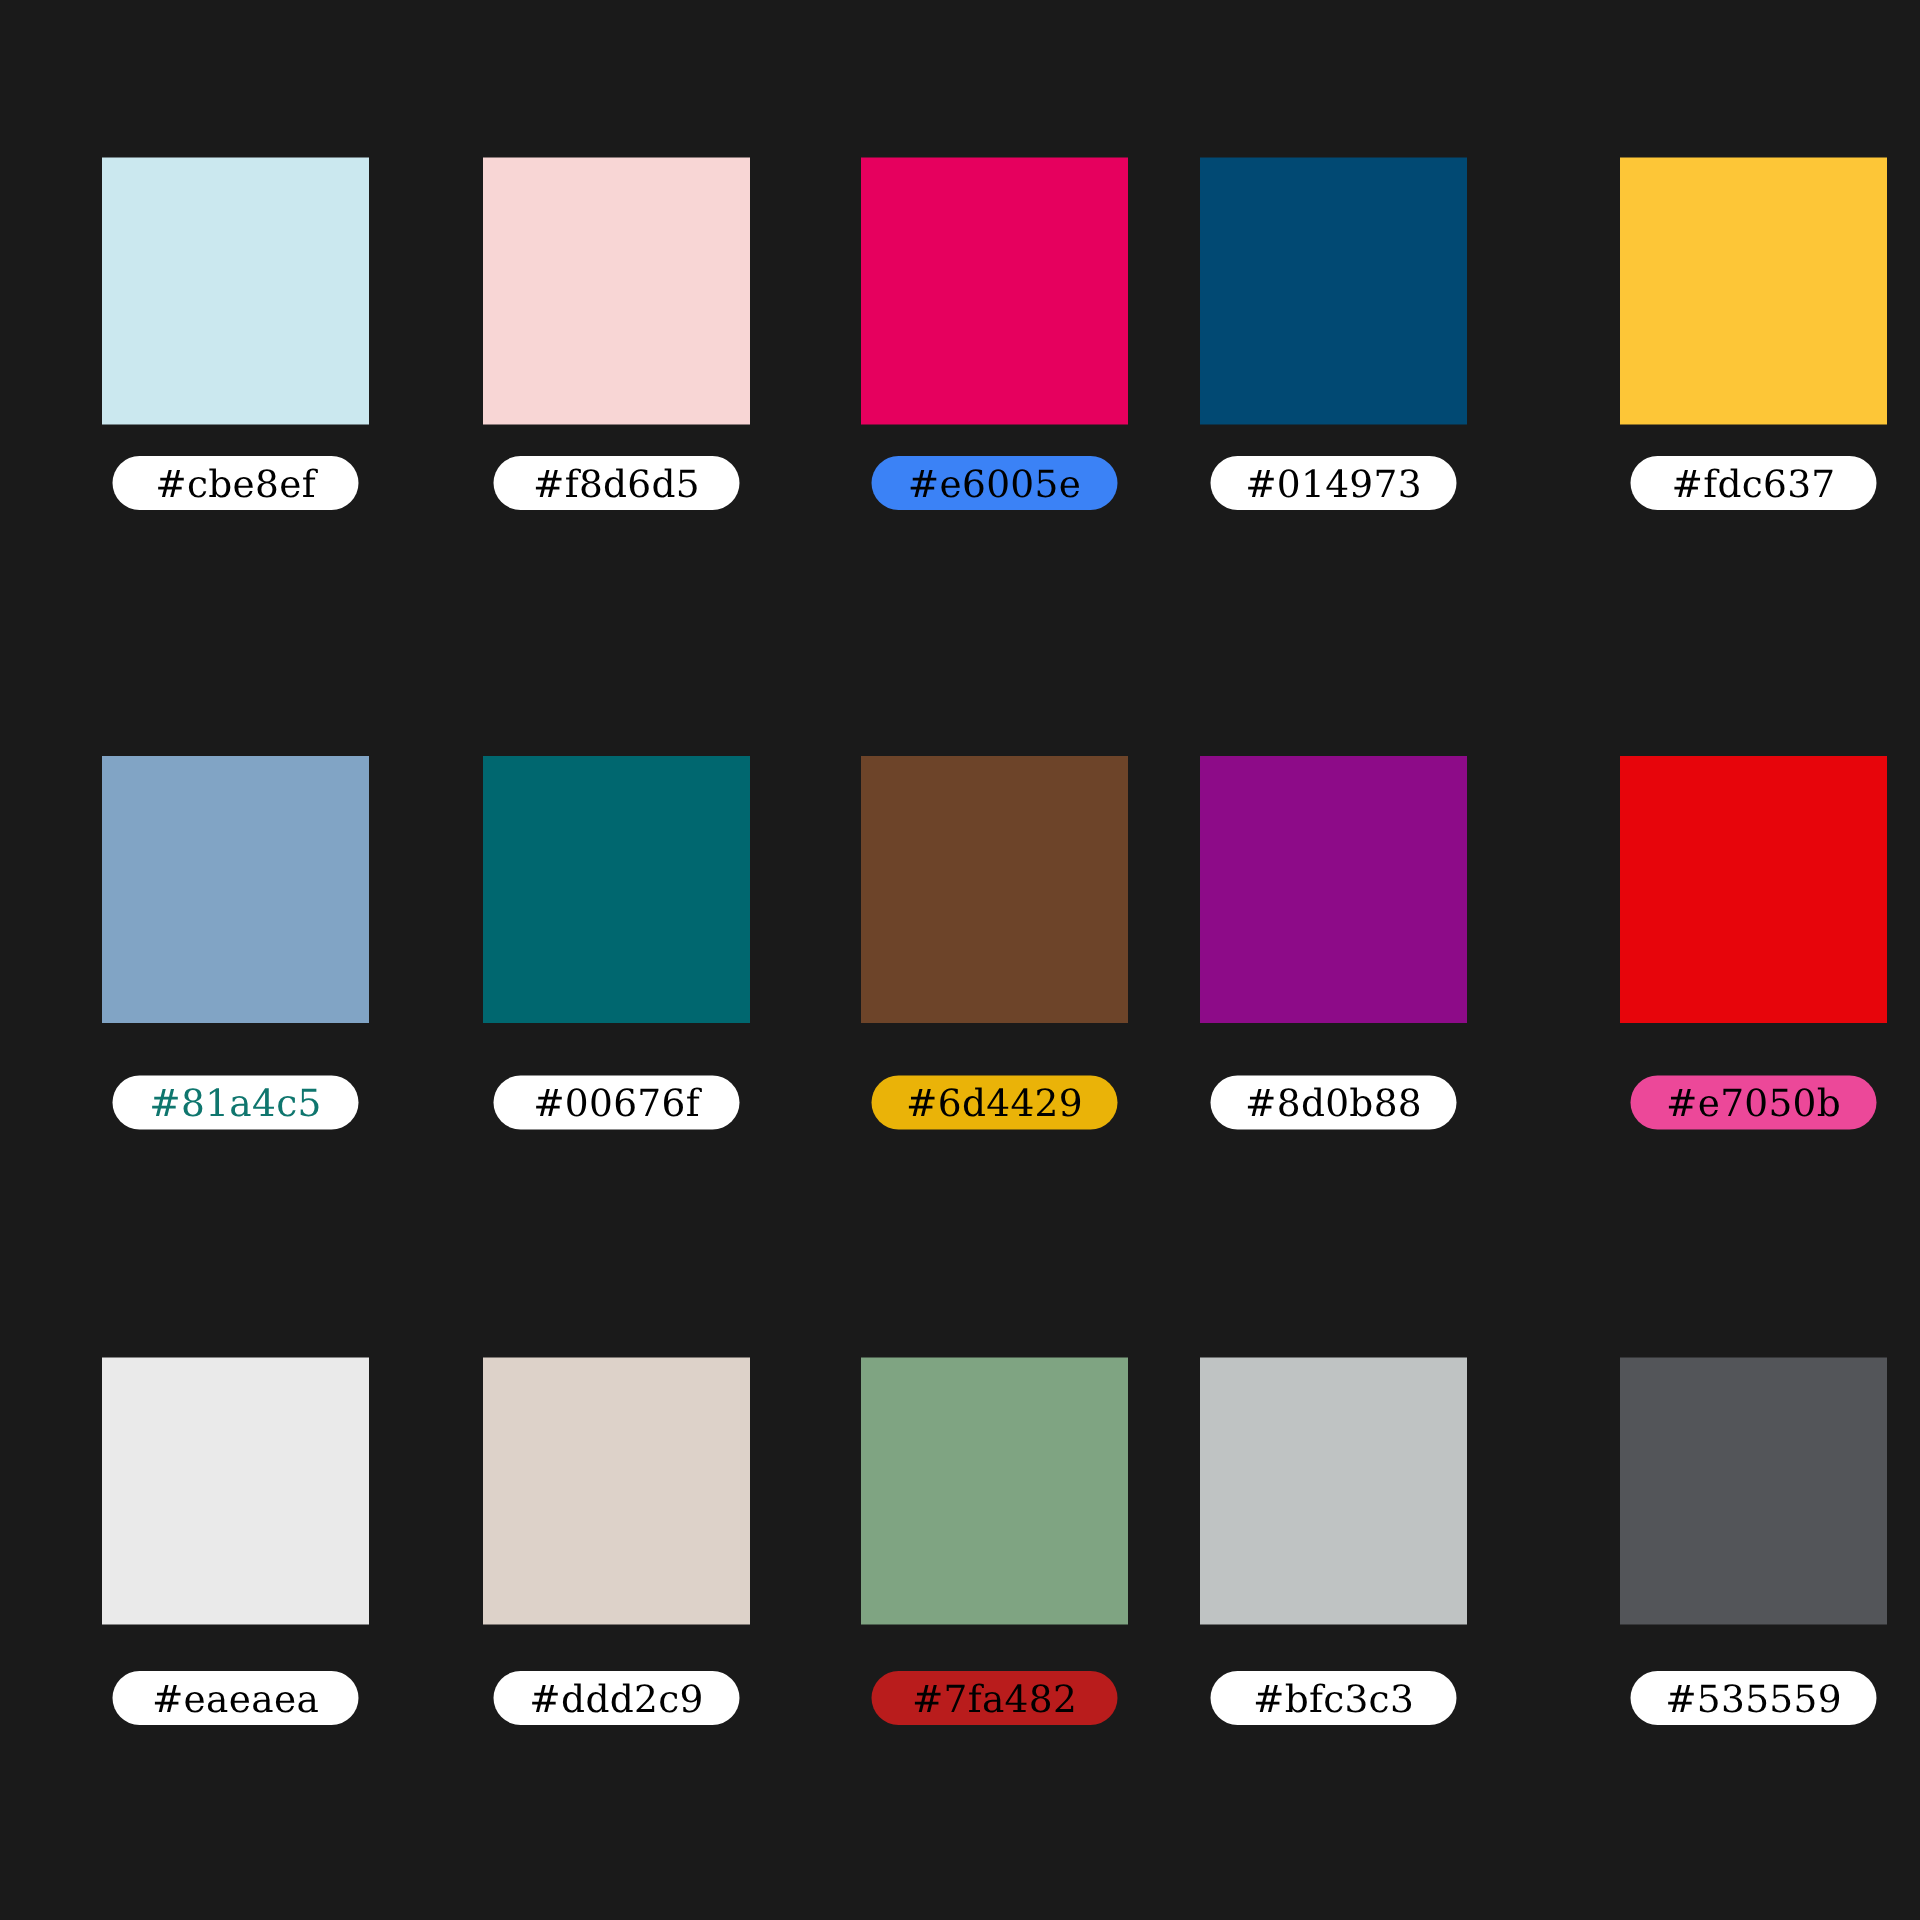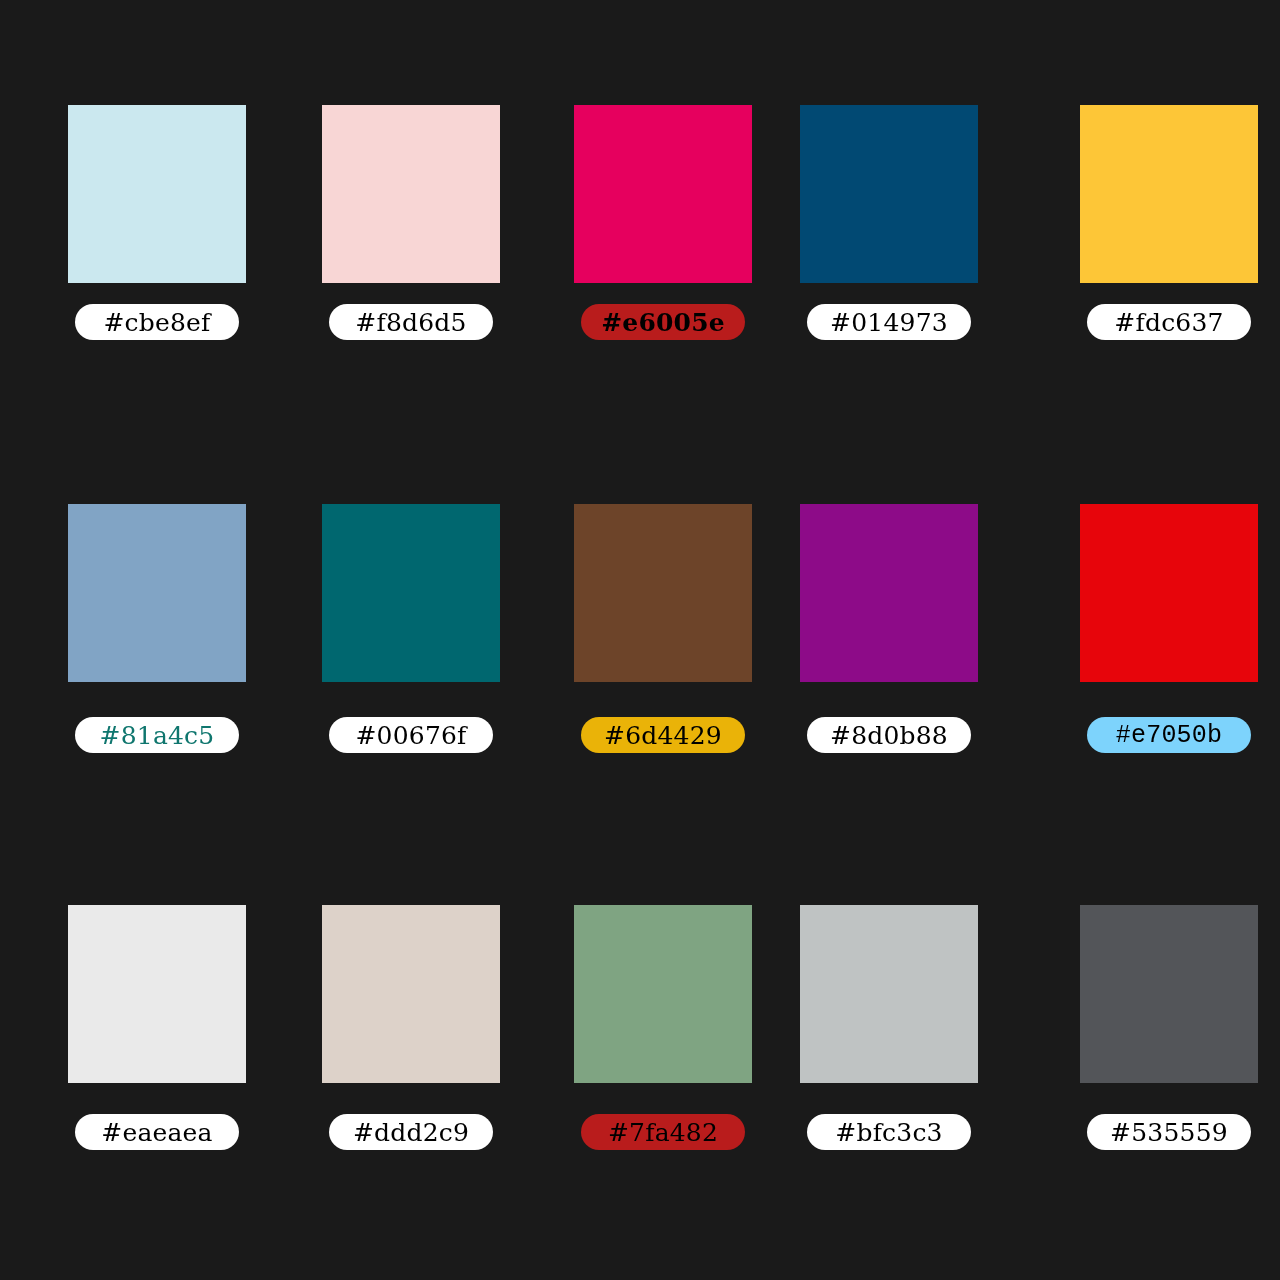--- a/index.html
+++ b/index.html
@@ -92,21 +92,21 @@
     </div>
     <div class="swatch-cell" data-col="1">
       <div class="swatch-chip" style="background-color: rgb(248, 214, 213);"></div>
       <div class="swatch-label-wrap">
         <span class="swatch-label" style="background: rgb(255, 255, 255); color: rgb(0, 0, 0);">#f8d6d5</span>
       </div>
     </div>
     <div class="swatch-cell" data-col="2">
       <div class="swatch-chip" style="background-color: rgb(230, 0, 94);"></div>
       <div class="swatch-label-wrap">
-        <span class="swatch-label" style="background: #b91c1c; color: rgb(0, 0, 0); font-weight: bold;">#e6005e</span>
+        <span class="swatch-label" style="background: #3b82f6; color: rgb(0, 0, 0);">#e6005e</span>
       </div>
     </div>
     <div class="swatch-cell" data-col="3">
       <div class="swatch-chip" style="background-color: rgb(1, 73, 115);"></div>
       <div class="swatch-label-wrap">
         <span class="swatch-label" style="background: rgb(255, 255, 255); color: rgb(0, 0, 0);">#014973</span>
       </div>
     </div>
     <div class="swatch-cell" data-col="4">
       <div class="swatch-chip" style="background-color: rgb(253, 198, 55);"></div>
@@ -137,21 +137,21 @@
     </div>
     <div class="swatch-cell" data-col="3">
       <div class="swatch-chip" style="background-color: rgb(141, 11, 136);"></div>
       <div class="swatch-label-wrap">
         <span class="swatch-label" style="background: rgb(255, 255, 255); color: rgb(0, 0, 0);">#8d0b88</span>
       </div>
     </div>
     <div class="swatch-cell" data-col="4">
       <div class="swatch-chip" style="background-color: rgb(231, 5, 11);"></div>
       <div class="swatch-label-wrap">
-        <span class="swatch-label" style="background: #7dd3fc; color: rgb(0, 0, 0); font-family: Liberation Mono, monospace;">#e7050b</span>
+        <span class="swatch-label" style="background: #ec4899; color: rgb(0, 0, 0);">#e7050b</span>
       </div>
     </div>
   </div>
 
   <div class="palette-row" data-row="2">
     <div class="swatch-cell" data-col="0">
       <div class="swatch-chip" style="background-color: rgb(234, 234, 234);"></div>
       <div class="swatch-label-wrap">
         <span class="swatch-label" style="background: rgb(255, 255, 255); color: rgb(0, 0, 0);">#eaeaea</span>
       </div>

